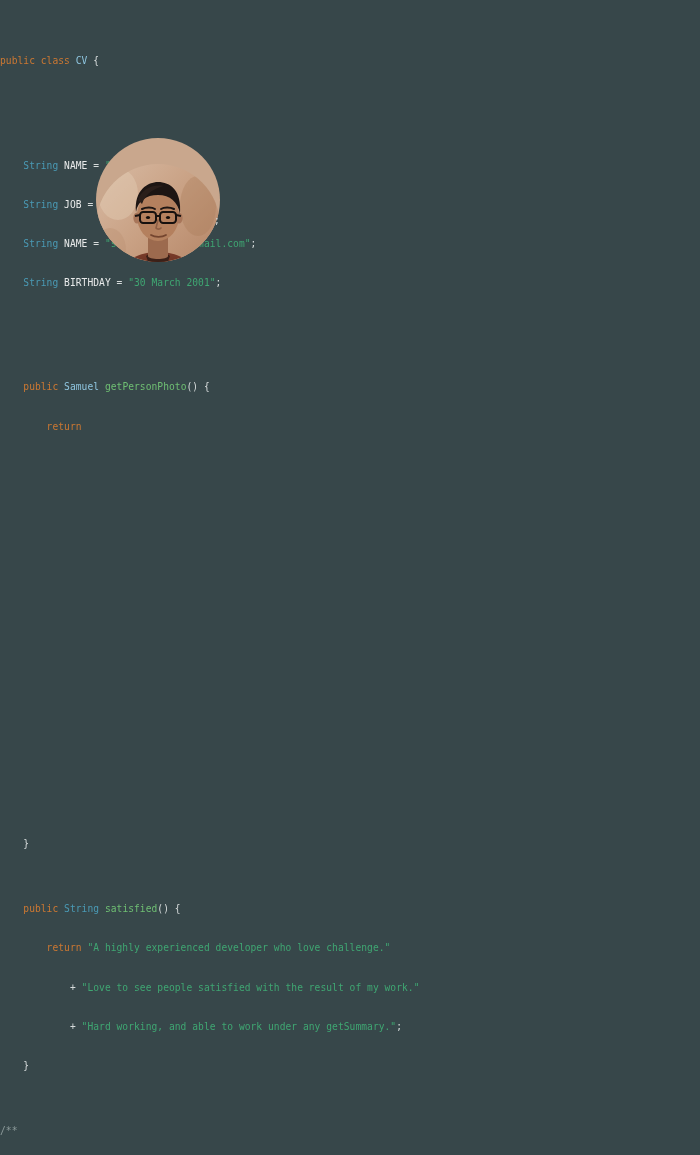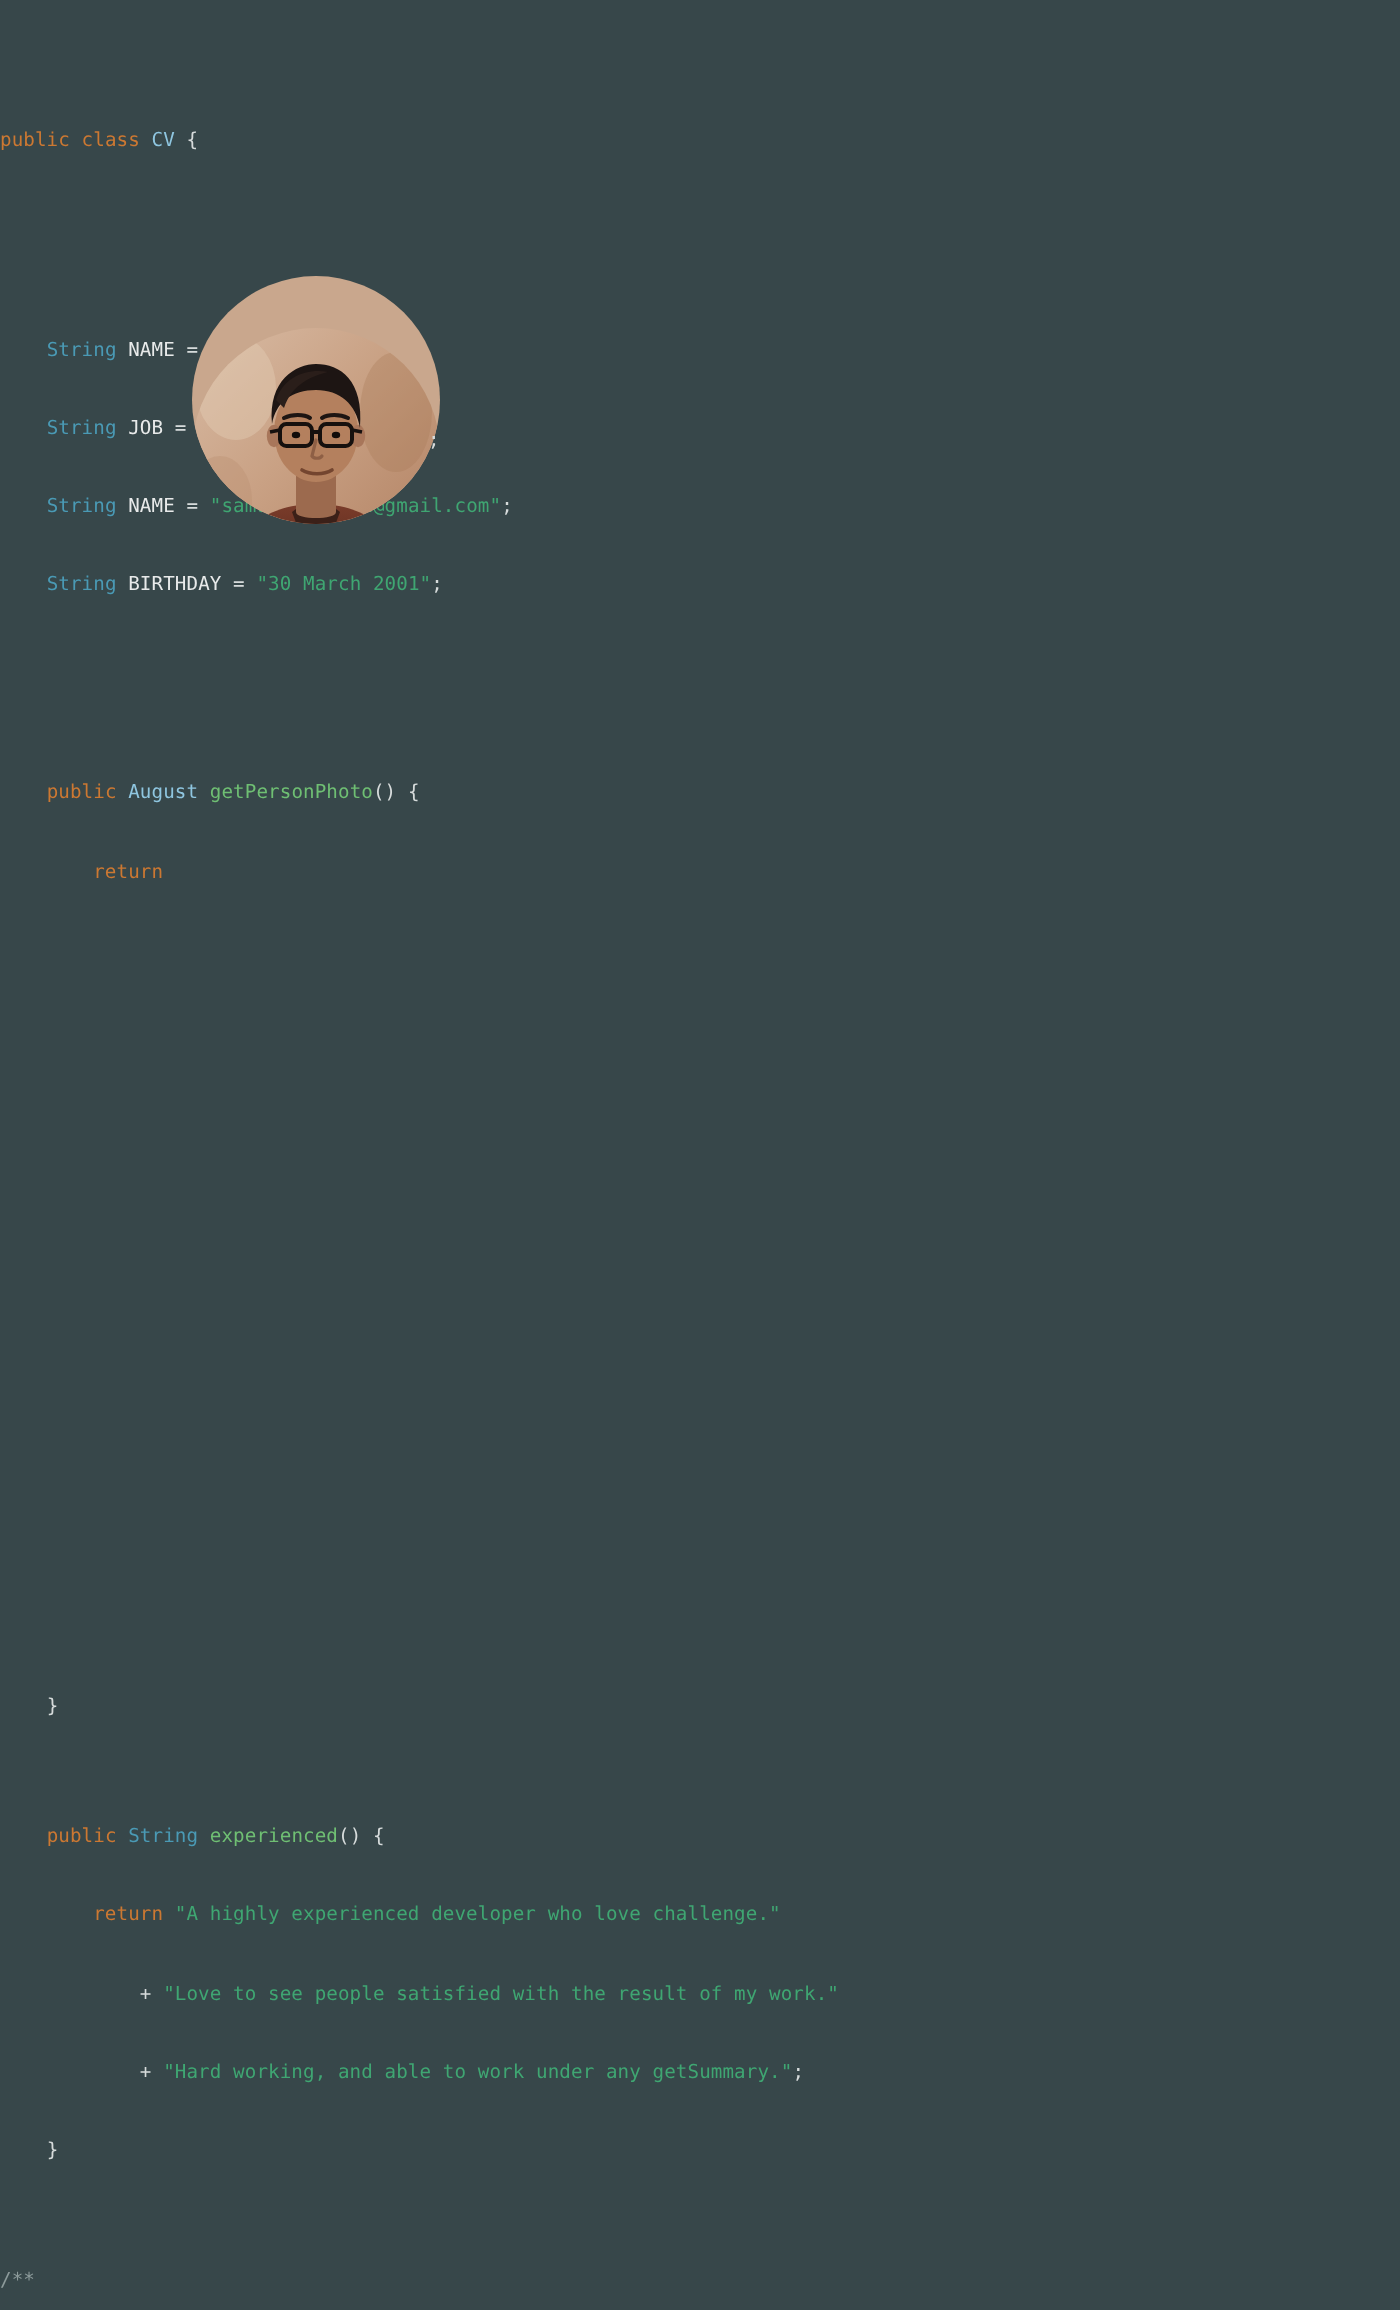--- a/index.html
+++ b/index.html
@@ -5,21 +5,21 @@
   html,body{margin:0;padding:0;}
   body{
     width:700px;height:1155px;
     background:#37474a;
     font-family:"DejaVu Sans Mono","Liberation Mono",monospace;
     overflow:hidden;
   }
   #code{
     position:relative;
     width:700px;height:1155px;
-    padding:12px 0 0 0;
+    padding:2px 0 0 0;
     box-sizing:border-box;
     font-size:9.6px;
     line-height:13.05px;
     white-space:pre;
     letter-spacing:0.05px;
     color:#d6dbdb;
   }
   .ln{height:13.05px;white-space:pre;}
   .kw{color:#cc7832;}       
   .type{color:#4a9ab5;}     
@@ -58,37 +58,37 @@
   <div class="ln"> </div>
 
   
   <div class="ln">    <span class="type">String</span> <span class="var">NAME</span> <span class="op">=</span> <span class="str">"<span>Samuel Hiero</span>"</span><span class="semi">;</span></div>
   <div class="ln">    <span class="type">String</span> <span class="var">JOB</span> <span class="op">=</span> <span class="str">"<span>Java Developer</span>"</span><span class="semi">;</span></div>
   <div class="ln">    <span class="type">String</span> <span class="var">NAME</span> <span class="op">=</span> <span class="str">"<span>samuelhiero81@gmail.com</span>"</span><span class="semi">;</span></div>
   <div class="ln">    <span class="type">String</span> <span class="var">BIRTHDAY</span> <span class="op">=</span> <span class="str">"<span>30 March 2001</span>"</span><span class="semi">;</span></div>
   <div class="ln"> </div>
 
   
-  <div class="ln">    <span class="kw">public</span> <span class="cls">August</span> <span class="fn">getPersonPhoto</span><span class="op">()</span> <span class="op">{</span></div>
+  <div class="ln">    <span class="kw">public</span> <span class="cls">Samuel</span> <span class="fn">getPersonPhoto</span><span class="op">()</span> <span class="op">{</span></div>
   <div class="ln">        <span class="kw">return</span></div>
 
   
   <div class="ln"> </div>
   <div class="ln"> </div>
   <div class="ln"> </div>
   <div class="ln"> </div>
   <div class="ln"> </div>
   <div class="ln"> </div>
   <div class="ln"> </div>
   <div class="ln"> </div>
   <div class="ln"> </div>
   <div class="ln">    <span class="op">}</span></div>
 
   
-  <div class="ln">    <span class="kw">public</span> <span class="type">String</span> <span class="fn">experienced</span><span class="op">()</span> <span class="op">{</span></div>
+  <div class="ln">    <span class="kw">public</span> <span class="type">String</span> <span class="fn">satisfied</span><span class="op">()</span> <span class="op">{</span></div>
   <div class="ln">        <span class="kw">return</span> <span class="str">"<span>A highly experienced developer who love challenge.</span>"</span></div>
   <div class="ln">            <span class="plus">+</span> <span class="str">"<span>Love to see people satisfied with the result of my work.</span>"</span></div>
   <div class="ln">            <span class="plus">+</span> <span class="str">"<span>Hard working, and able to work under any getSummary.</span>"</span><span class="semi">;</span></div>
   <div class="ln">    <span class="op">}</span></div>
 
   
   <div class="ln cmt">/**</div>
   
   
   

